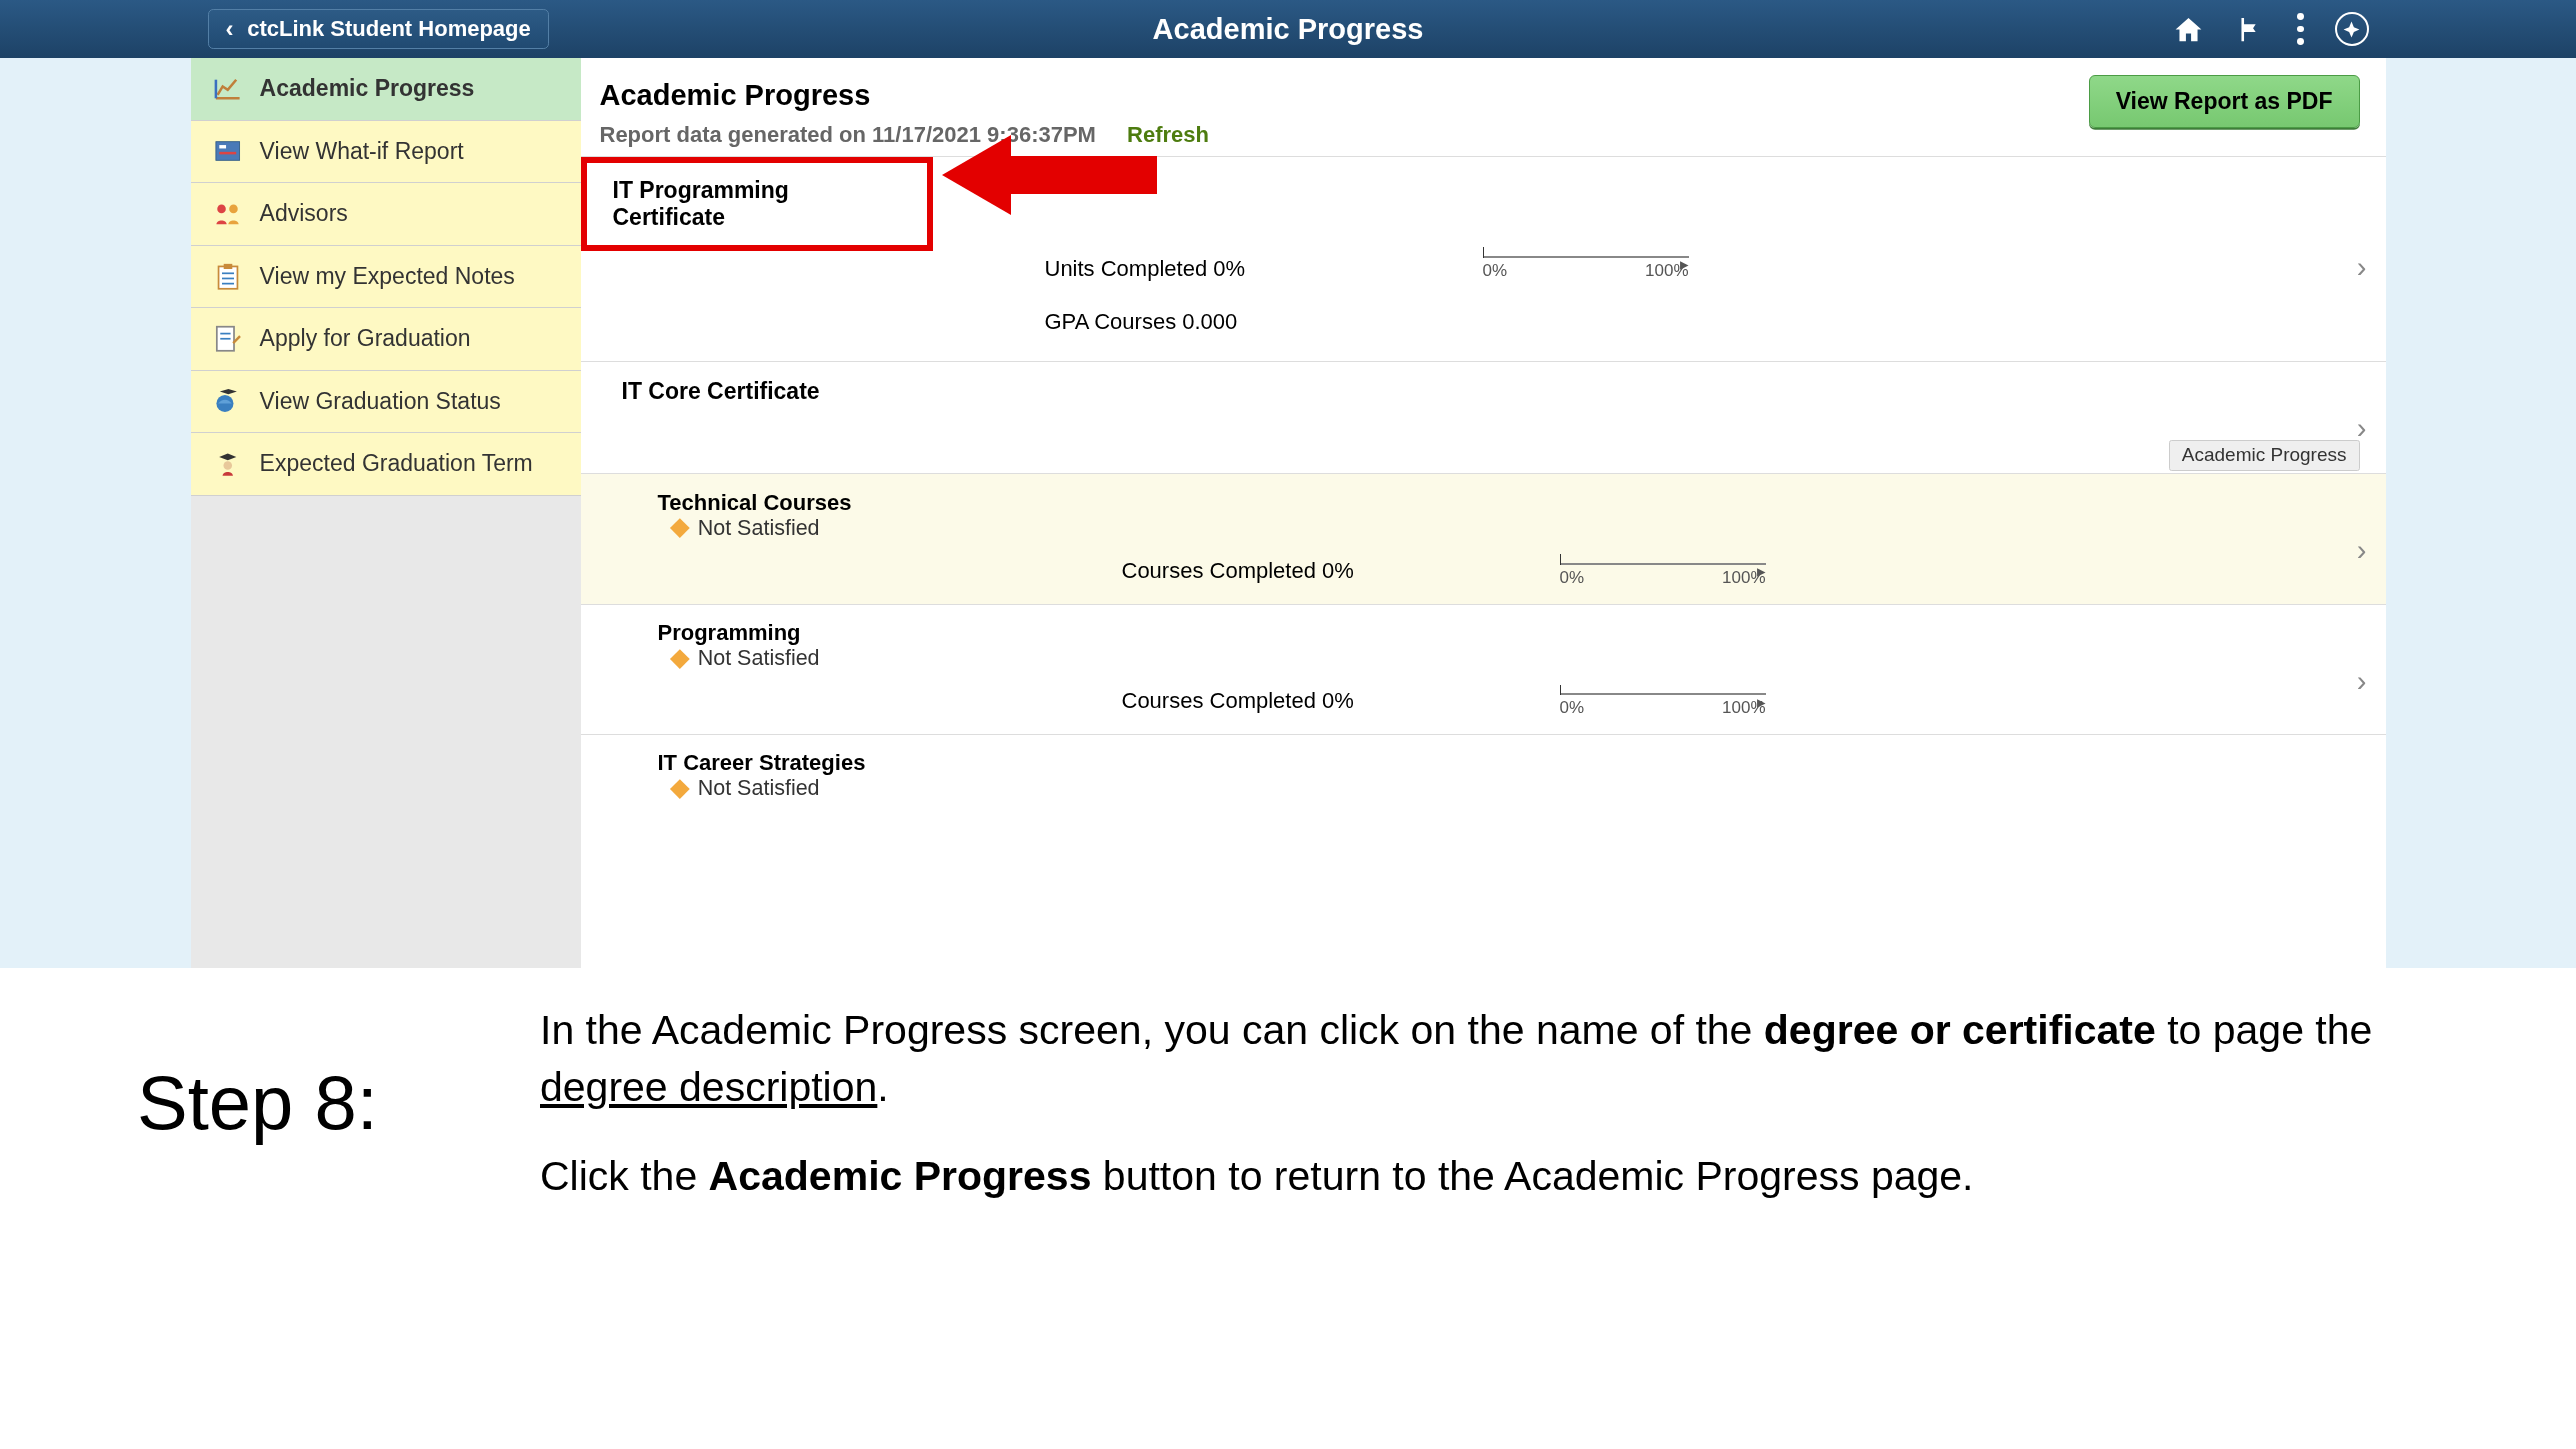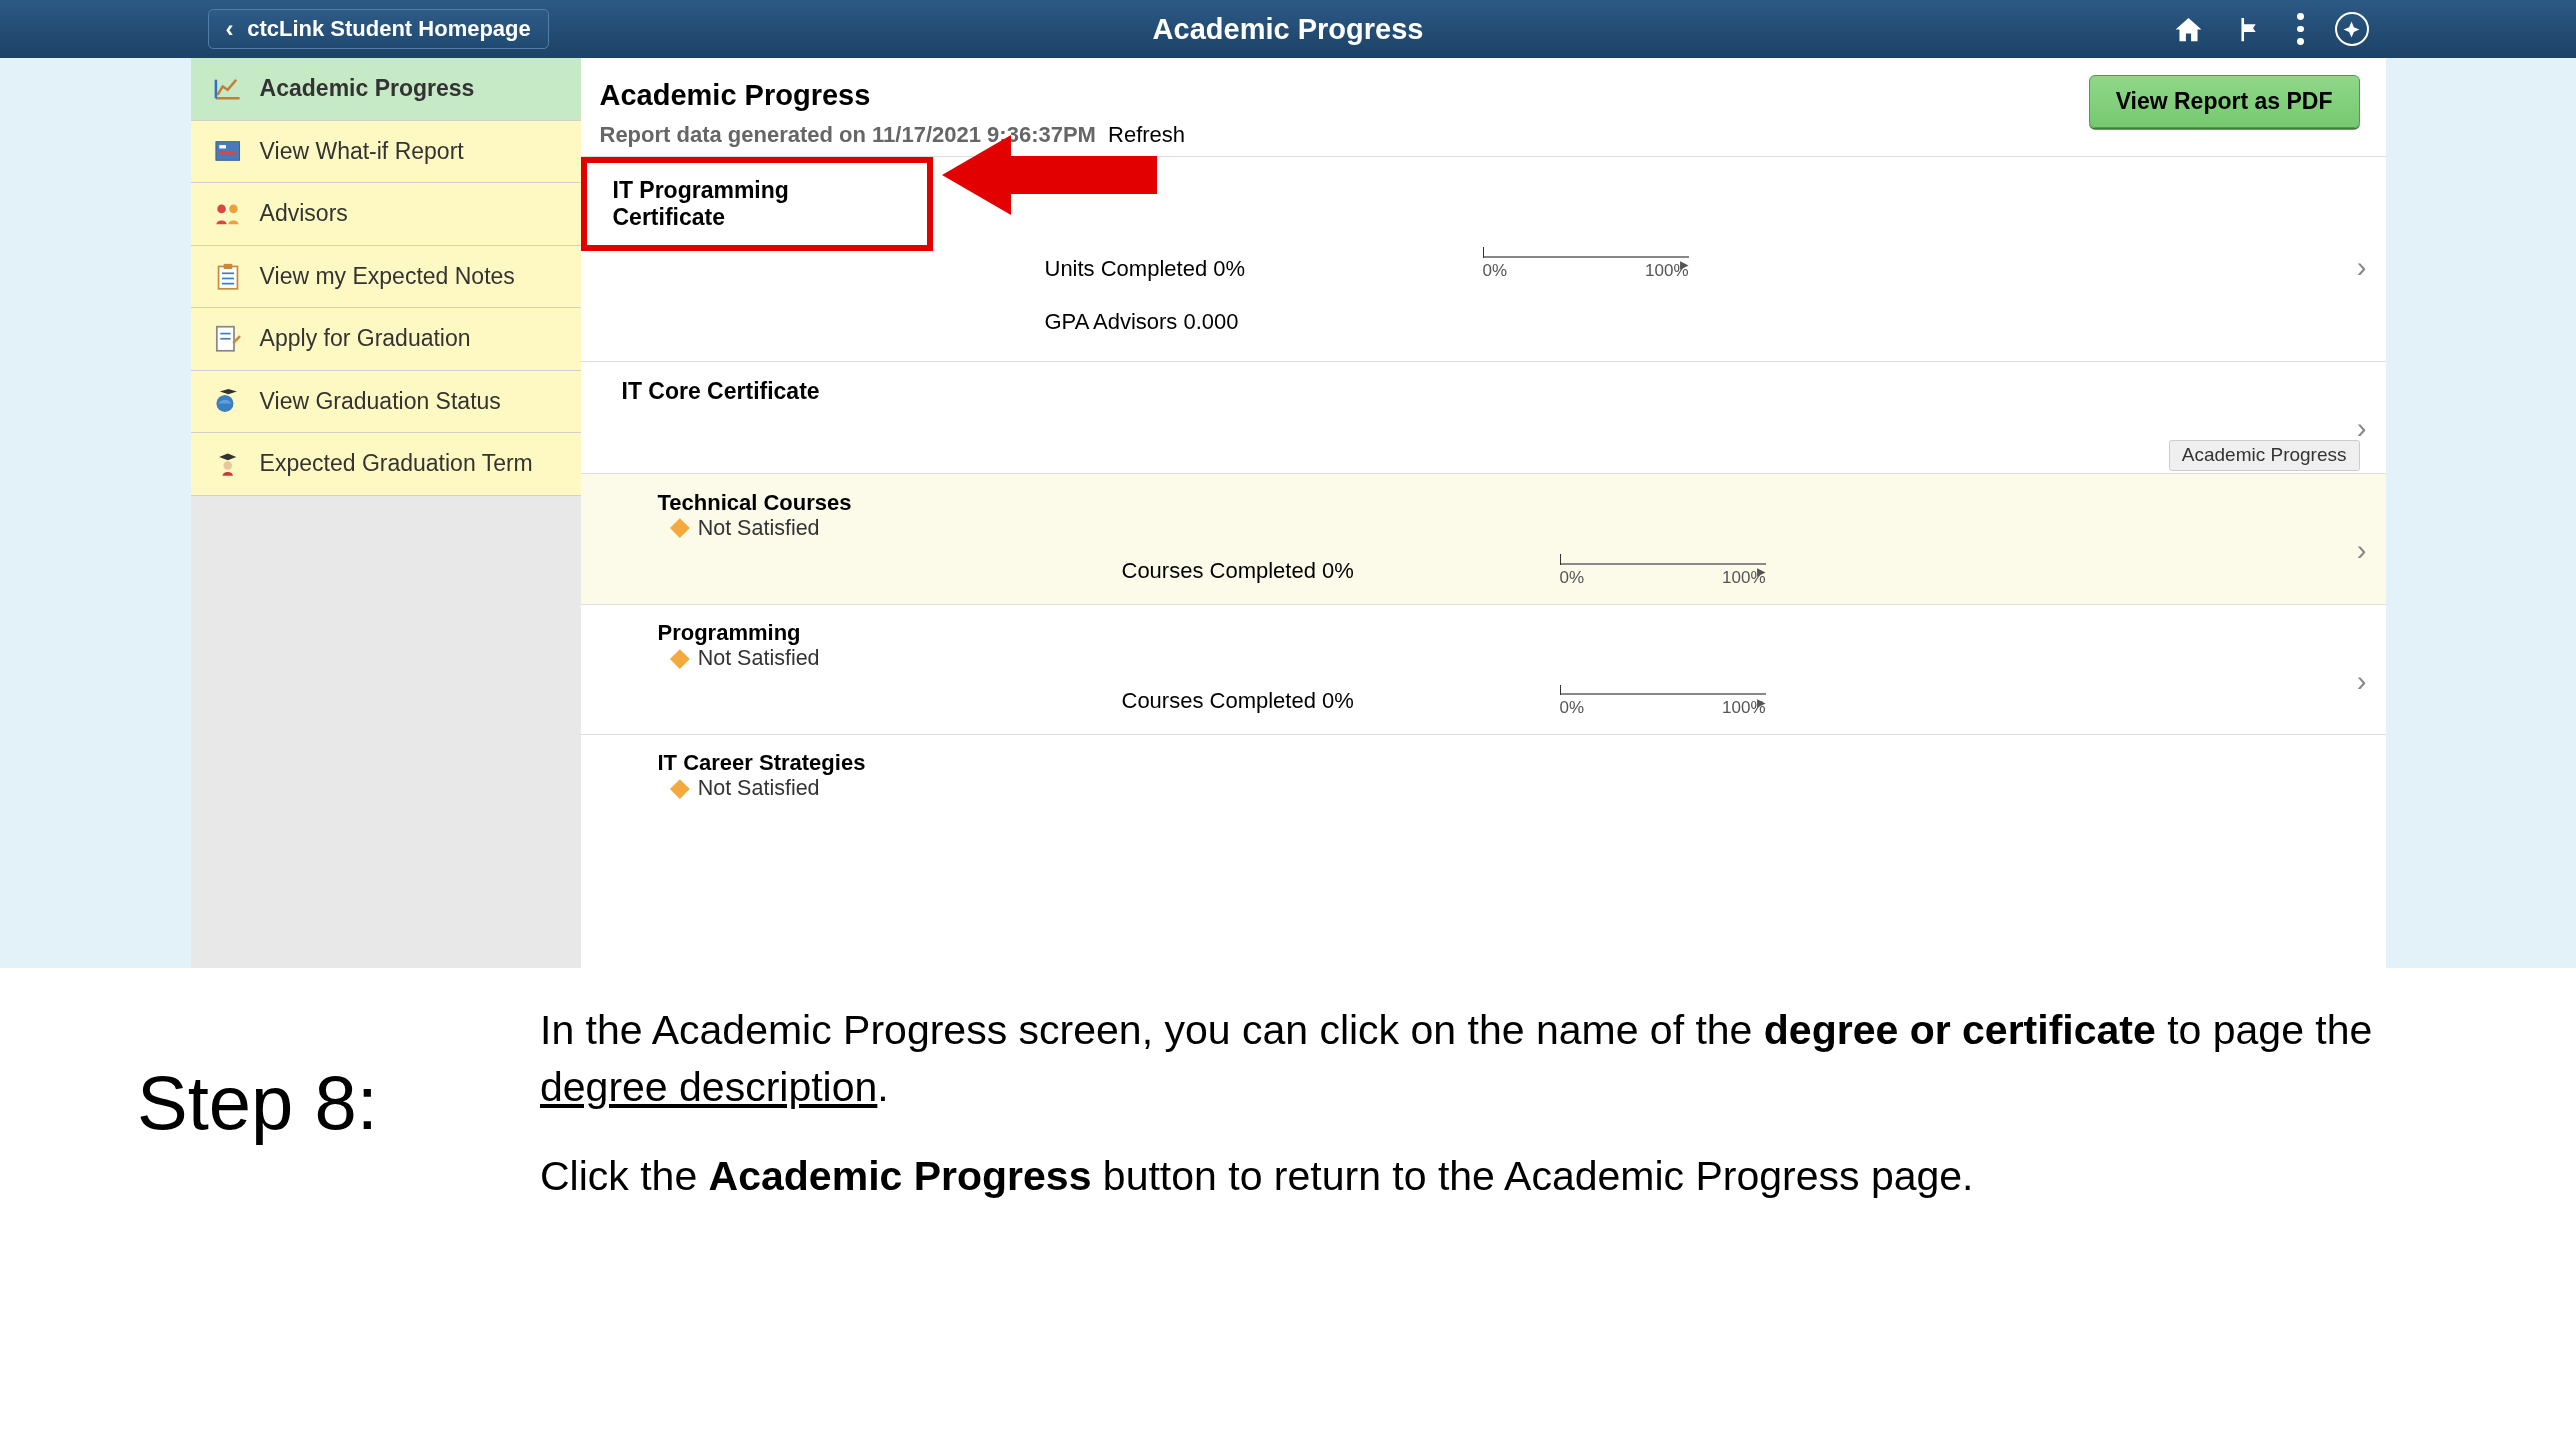--- a/index.html
+++ b/index.html
@@ -22,21 +22,21 @@
 .main-row { display: flex; }
 .sidebar { width: 390px; background: #e8e8e8; }
 .side-item { display: flex; align-items: center; padding: 17px 20.6px; border-bottom: 0.9px solid #d0d0d0; font-size: 23px; color: #333; cursor: pointer; background: #fef9c3; }
 .side-item.active { background: #c6e9c6; font-weight: bold; border-left: 0px; }
 .side-item .icon-box { width: 33px; height: 27.5px; margin-right: 15.5px; display:flex; align-items:center; justify-content:center; }
 
 .content { flex: 1; background: #fff; padding: 20.6px 0 0 0; position: relative; min-height: 910px; }
 .content-header { padding: 0 0 0 19px; }
 .content-header h1 { font-size: 29px; font-weight: bold; }
 .report-line { padding: 10.3px 0 8.6px 19px; font-size: 22px; color: #666; font-weight: bold; }
-.refresh { color: #000000; margin-left: 6px; cursor: pointer; font-weight: normal; }
+.refresh { color: #4d7c0f; margin-left: 25px; cursor: pointer; font-weight: bold; }
 .pdf-btn { position: absolute; right: 26px; top: 17px; background: linear-gradient(#8fd889,#77c870); border: 0.9px solid #4b9c45; color: #000; font-size: 23px; font-weight: bold; padding: 12px 26px; border-radius: 6px; cursor: pointer; box-shadow: 0 1.7px 0 #3f7d3a;}
 
 .section { border-top: 0.9px solid #ddd; }
 .sec-row { border-bottom: 0.9px solid #ddd; padding: 15.5px 26px 15.5px 41px; position: relative; display: grid; grid-template-columns: 464px 438px 481px 1fr 34px; align-items: start; row-gap: 5.2px;}
 .sec-title { font-size: 23px; font-weight: bold; grid-column: 1; }
 .sec-ns { font-size: 21.5px; color: #333; display:flex; align-items:center; gap: 11px; padding-left: 15.5px;}
 .diamond { width: 13.7px; height: 13.7px; background: #f3a93d; transform: rotate(45deg); display:inline-block; }
 .metric-lbl { font-size: 22px; grid-column: 2; }
 .bar-area { grid-column: 3; font-size: 17px; color: #555; }
 .bar-track { width: 206px; height: 1.7px; background: #888; position: relative; margin-bottom: 3.4px;}
@@ -203,21 +203,21 @@
                   <div class="bar-tick-l"></div>
                   <span class="bar-tick-r">▸</span>
                 </div>
             <div class="bar-labels">
                   <span>0%</span>
                   <span>100%</span>
                 </div>
           </div>
           <div class="expand-chev" style="top: 94px;">›</div>
           <div></div>
-          <div class="metric-lbl" style="grid-row:3; padding-top: 22px;">GPA Advisors  0.000</div>
+          <div class="metric-lbl" style="grid-row:3; padding-top: 22px;">GPA Courses  0.000</div>
         </div>
 
         <div class="sec-row" style="min-height: 112px;">
           <div class="sec-title">IT Core Certificate</div>
           <div class="expand-chev" style="top: 50px;">›</div>
         </div>
 
         <div class="sec-row yellow-sec" style="padding-left: 77px;">
           <div>
             <div class="sec-title" style="font-size: 22px;">Technical Courses</div>

